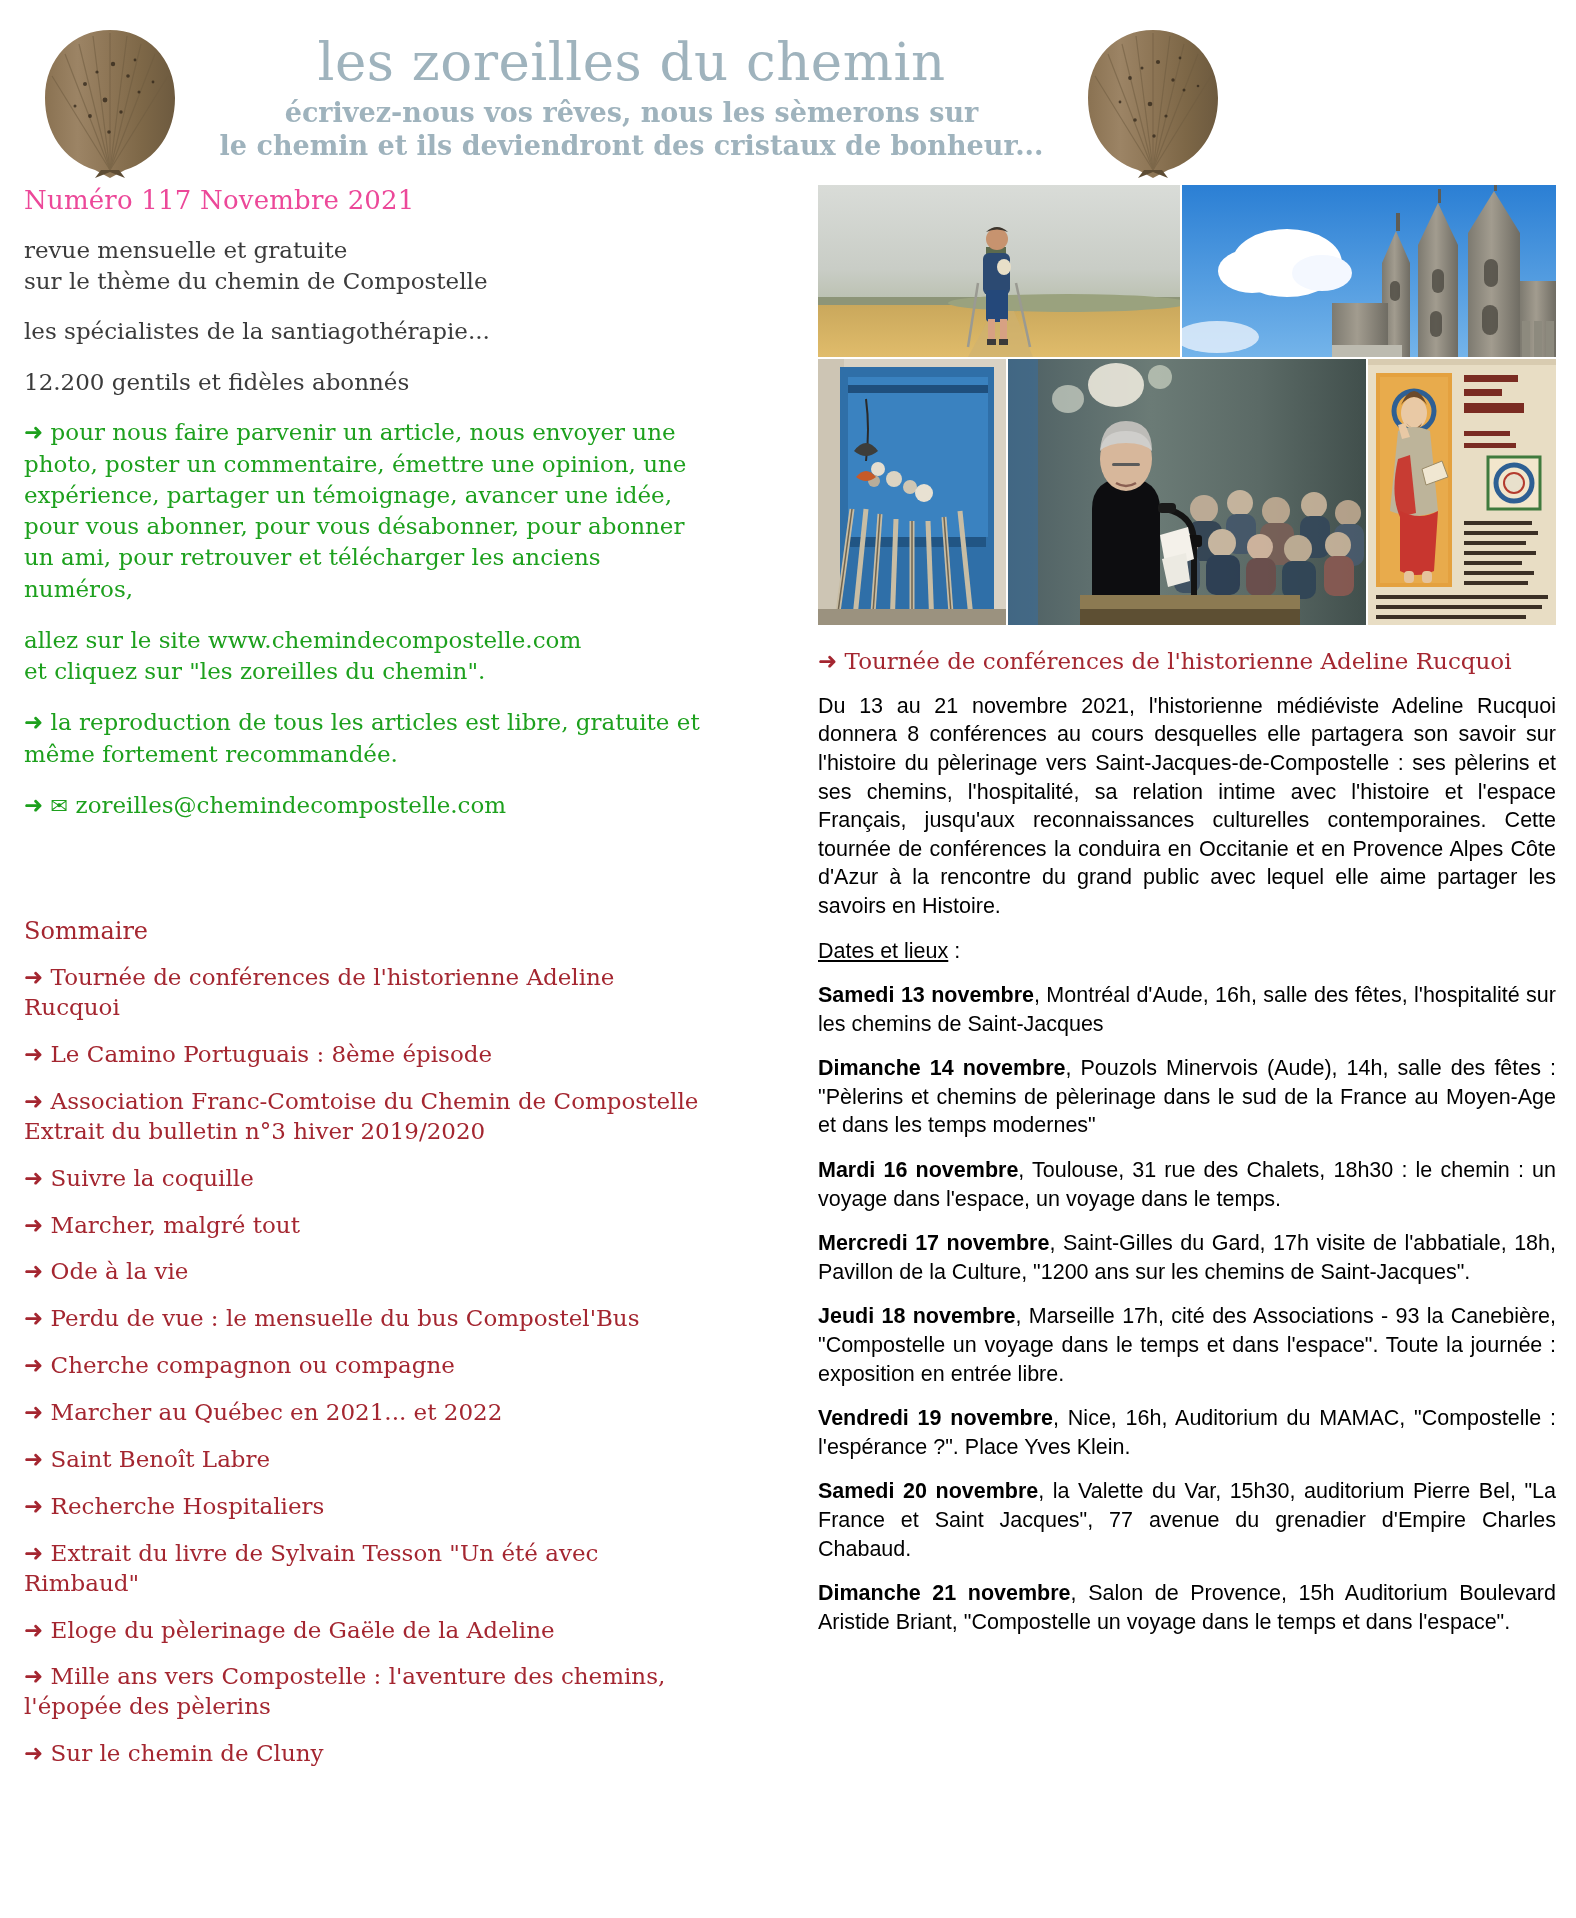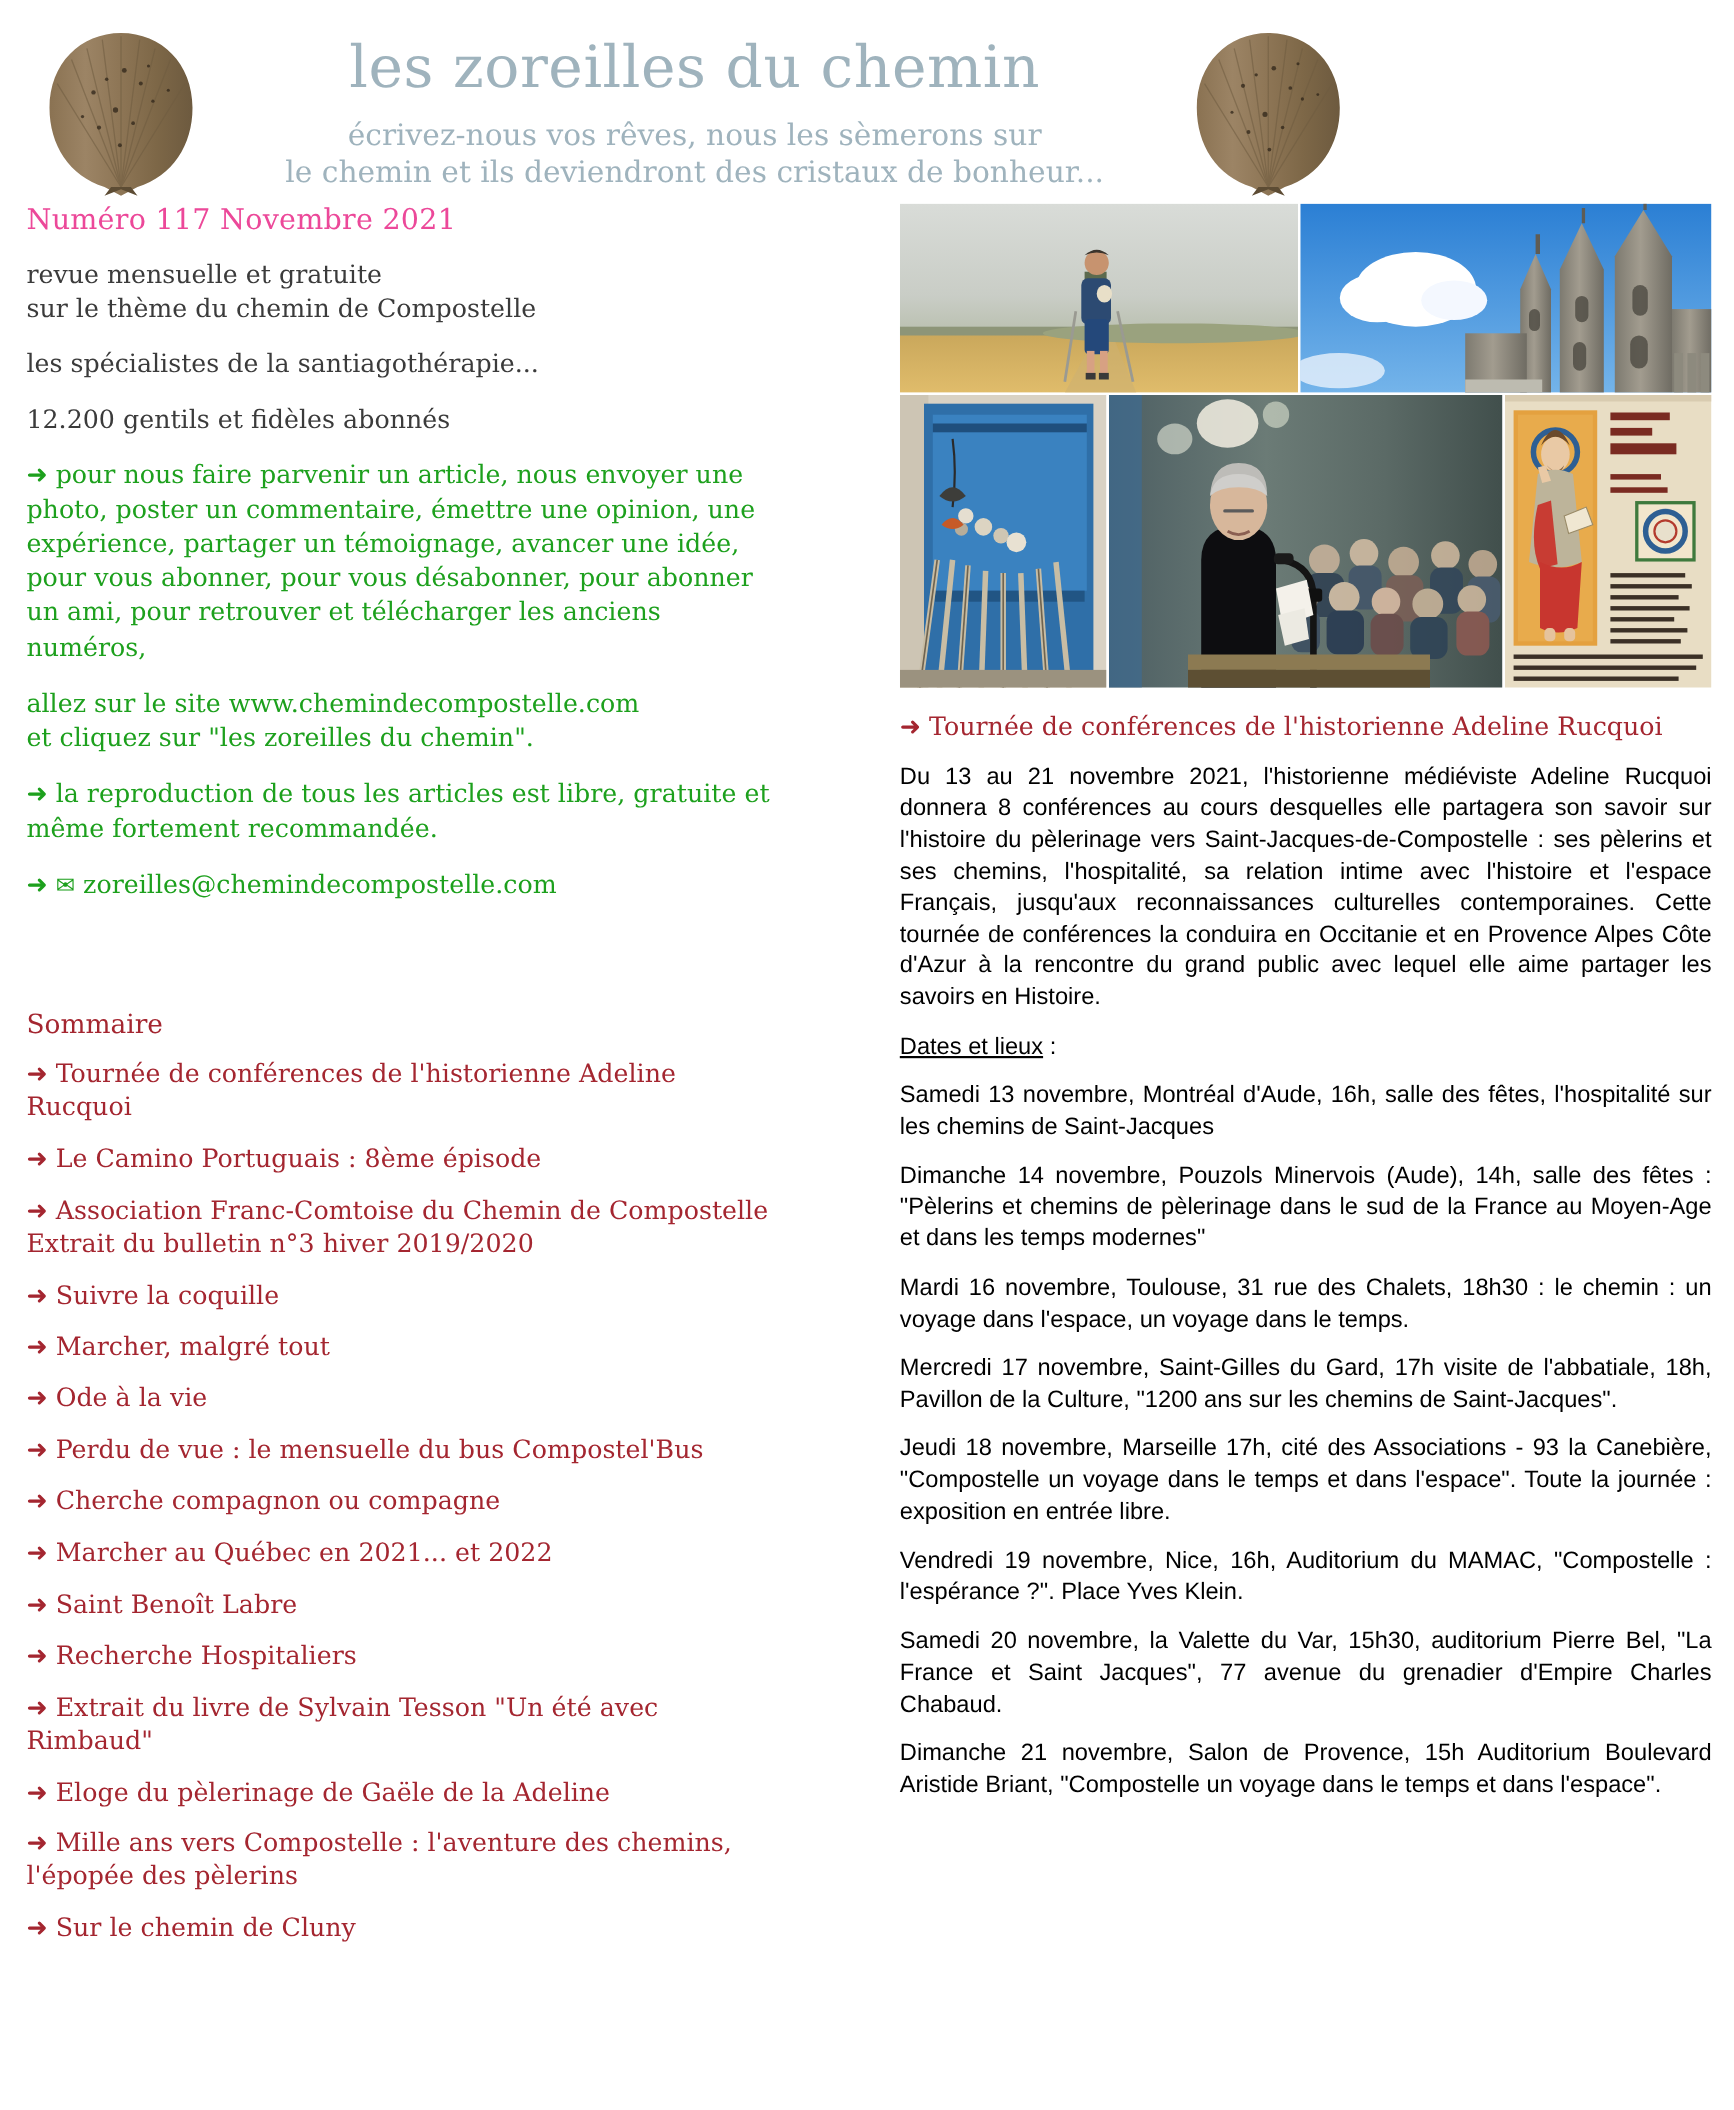--- a/index.html
+++ b/index.html
@@ -43,22 +43,22 @@
     color: #9fb3bd;
     line-height: 1.05;
     font-weight: normal;
     margin: 0;
   }
   .brand-sub {
     font-family: "DejaVu Serif", serif;
     font-size: 27px;
     color: #9fb3bd;
     line-height: 1.25;
-    margin: 17px 0 0 0;
-    font-weight: normal;
+    margin: 6px 0 0 0;
+    font-weight: bold;
   }
 
   
   .columns {
     position: relative;
     width: 1576px;
   }
   .col-left {
     position: absolute;
     left: 24px;
@@ -162,21 +162,21 @@
     text-align: justify;
     margin: 0 0 16px 0;
     hyphens: auto;
   }
   .article-body.u-head {
     text-align: left;
   }
   .article-body .u {
     text-decoration: underline;
   }
-  .article-body b { font-weight: normal; }
+  .article-body b { font-weight: bold; }
 </style>
 </head>
 <body>
 
 <div class="masthead">
 
   <div class="shell left">
     <svg viewBox="0 0 150 160" preserveAspectRatio="none">
       <defs>
         <linearGradient id="shellg" x1="0" y1="0" x2="1" y2="0">

